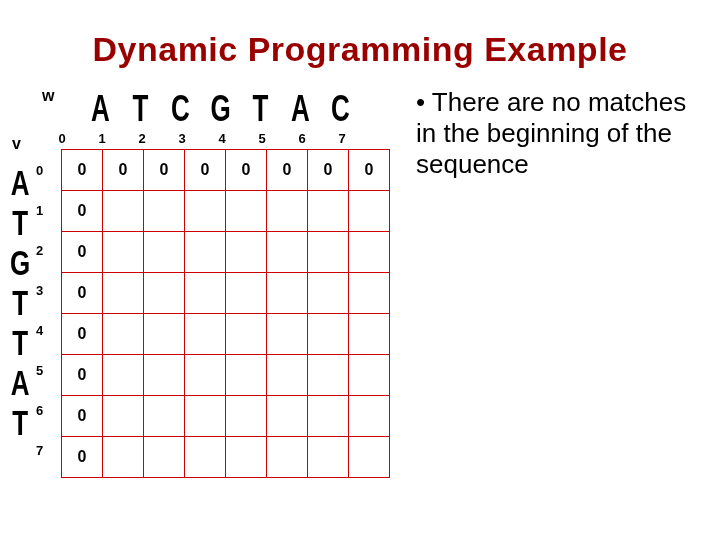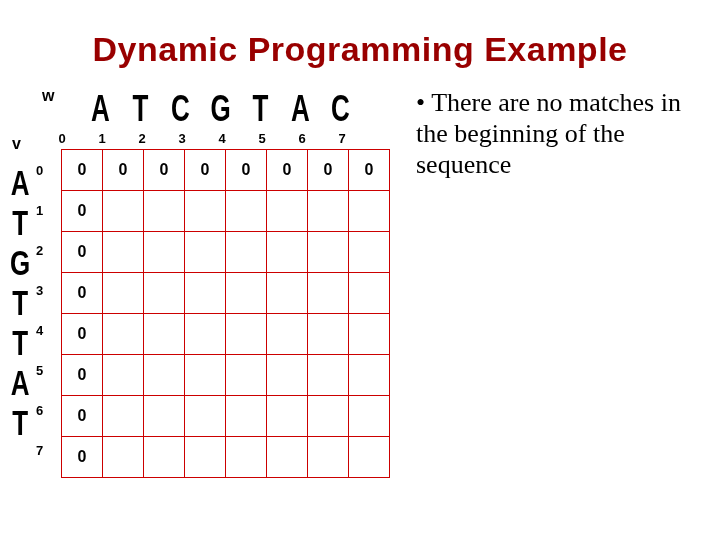--- a/index.html
+++ b/index.html
@@ -117,21 +117,21 @@
     vertical-align: middle;
     font-family: Arial, sans-serif;
     font-weight: bold;
     font-size: 16px;
     padding: 0;
   }
   .bullets {
     width: 290px;
     margin-left: 10px;
     font-size: 26px;
-    font-family: Liberation Serif, serif;
+    font-family: Liberation Sans, sans-serif;
     color: #000;
     line-height: 1.2;
   }
   .bullets p { margin: 0 0 26px 0; }
 </style>
 </head>
 <body>
 
 <div class="slide">
   <div class="title">Dynamic Programming Example</div>

